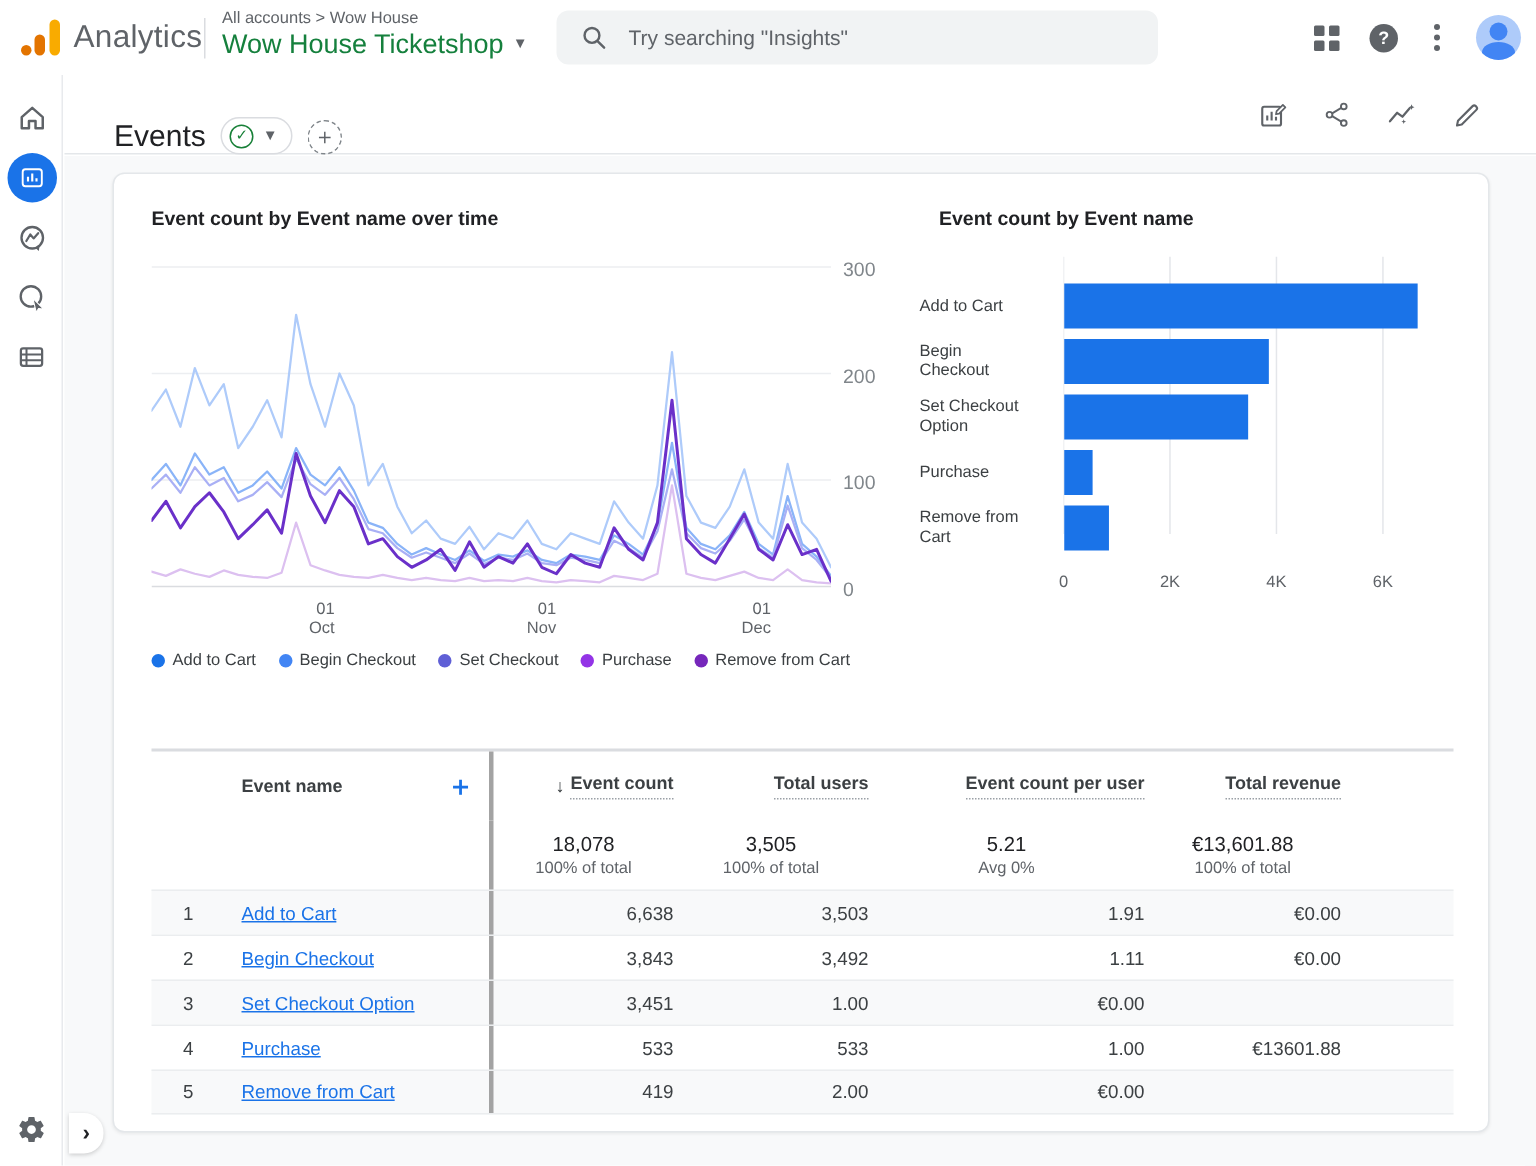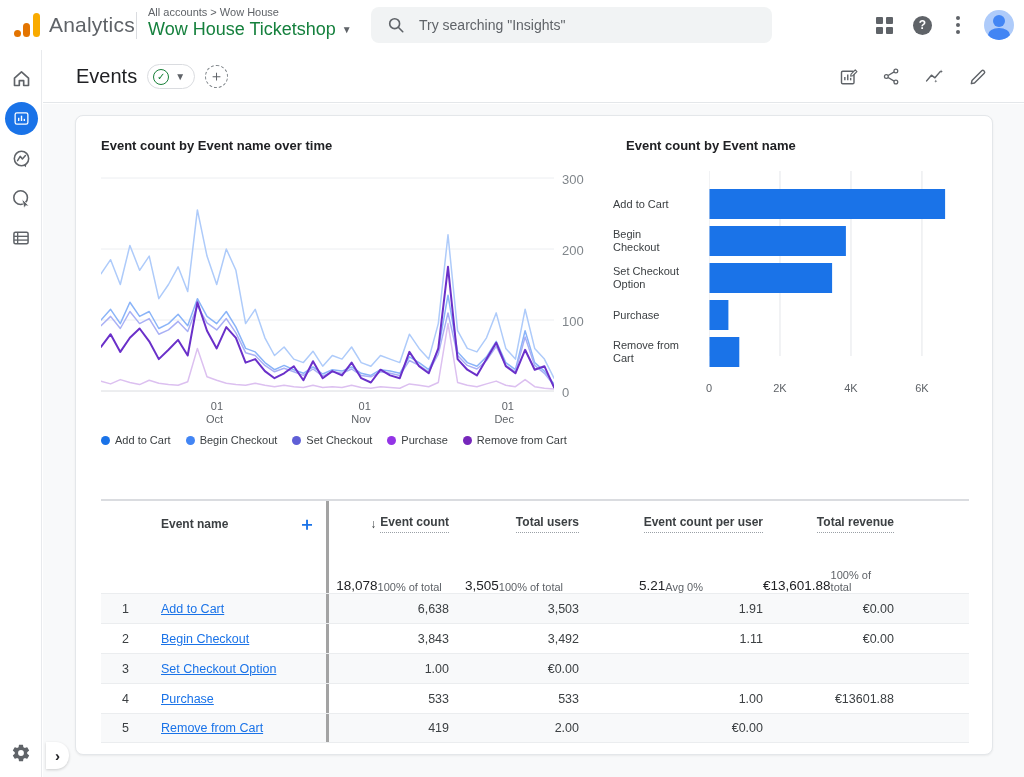--- a/index.html
+++ b/index.html
@@ -35,21 +35,21 @@
   .avatar .body { position:absolute; left:4px; top:18px; width:22px; height:14px; border-radius:50%; background:#4285f4; }
 
   
   .sidebar { position:absolute; left:0; top:50px; width:42px; bottom:0; background:#fff; border-right:1px solid #e8eaed; z-index:5; }
   .side-item { width:42px; height:40px; display:flex; align-items:center; justify-content:center; cursor:pointer; }
   .side-item.selected .sel-circle { width:33px; height:33px; border-radius:50%; background:#1a73e8; display:flex; align-items:center; justify-content:center; }
   .side-gear { position:absolute; left:0; bottom:14px; width:42px; display:flex; justify-content:center; cursor:pointer; }
 
   
   .events-bar { position:absolute; left:43px; top:50px; right:0; height:53px; background:#fff; border-bottom:1px solid #e4e7ea; z-index:4; }
-  .events-title-wrap { position:absolute; left:33px; top:0; height:53px; display:flex; align-items:center; gap:10px; }
+  .events-title-wrap { position:absolute; left:33px; top:0; height:53px; display:flex; align-items:flex-end; gap:10px; }
   .events-title { font-size:20px; color:#202124; }
   .seg-pill { display:flex; align-items:center; gap:6px; border:1px solid #dadce0; border-radius:13px; height:25px; padding:0 9px 0 5px; cursor:pointer; background:#fff; }
   .check-circle { width:16px; height:16px; border-radius:50%; border:1.5px solid #188038; color:#188038; font-size:10px; display:flex; align-items:center; justify-content:center; font-weight:bold; }
   .add-comparison { width:23px; height:23px; border-radius:50%; border:1px dashed #80868b; color:#5f6368; font-size:15px; display:flex; align-items:center; justify-content:center; cursor:pointer; }
   .events-actions { position:absolute; right:36px; top:0; height:53px; display:flex; align-items:center; gap:23px; }
   .events-actions > div { cursor:pointer; display:flex; }
 
   
   .content { position:absolute; left:43px; top:104px; right:0; bottom:0; background:#f8f9fa; }
   .expander { position:absolute; left:3px; top:638px; width:23px; height:27px; background:#fff; border-radius:0 13px 13px 0;
@@ -80,21 +80,21 @@
   .trow > div { height:100%; display:flex; align-items:center; }
   .col-divider { border-right:3px solid #a3a3a3; }
   .thead { height:48px; border-top:2px solid #dadce0; }
   .thead .dim-cell { justify-content:space-between; padding:0 10px 0 20px; }
   .dim-label { font-size:12px; font-weight:bold; color:#3c4043; }
   .add-col { color:#1a73e8; font-size:18px; font-weight:bold; cursor:pointer; line-height:1; }
   .mhead { justify-content:flex-end; cursor:pointer; }
   .mhead .hlbl { font-size:12px; font-weight:bold; color:#3c4043; border-bottom:1px dotted #9aa0a6; padding-bottom:3px; }
   .sort-arrow { color:#3c4043; font-size:12px; margin-right:4px; font-weight:bold; }
   .tsummary { height:46px; }
-  .tsummary > div { flex-direction:row; align-items:flex-end; justify-content:center; }
+  .tsummary > div { flex-direction:column; align-items:center; justify-content:center; }
   .sum-val { font-size:13.5px; color:#202124; }
   .sum-sub { font-size:11px; color:#5f6368; margin-top:3px; }
   .drow { height:30px; border-top:1px solid #ebedef; font-size:12.5px; }
   .drow:last-child { border-bottom:1px solid #ebedef; }
   .drow.odd { background:#f8f9fa; }
   .rnum { justify-content:flex-end; padding-right:12px; color:#3c4043; }
   .rname { padding-left:20px; }
   .rname a { color:#1a73e8; text-decoration:underline; cursor:pointer; }
   .rval { justify-content:flex-end; color:#3c4043; }
 
@@ -405,20 +405,21 @@
             <div class="rval">3,492</div>
             <div class="rval">1.11</div>
             <div class="rval">€0.00</div>
             <div class=""></div>
           </div>
           <div class="trow drow odd">
             <div class="rnum">3</div>
             <div class="rname col-divider">
               <a>Set Checkout Option</a>
             </div>
+            <div class="rval">3,451</div>
             <div class="rval">1.00</div>
             <div class="rval">€0.00</div>
             <div class=""></div>
           </div>
           <div class="trow drow">
             <div class="rnum">4</div>
             <div class="rname col-divider">
               <a>Purchase</a>
             </div>
             <div class="rval">533</div>

